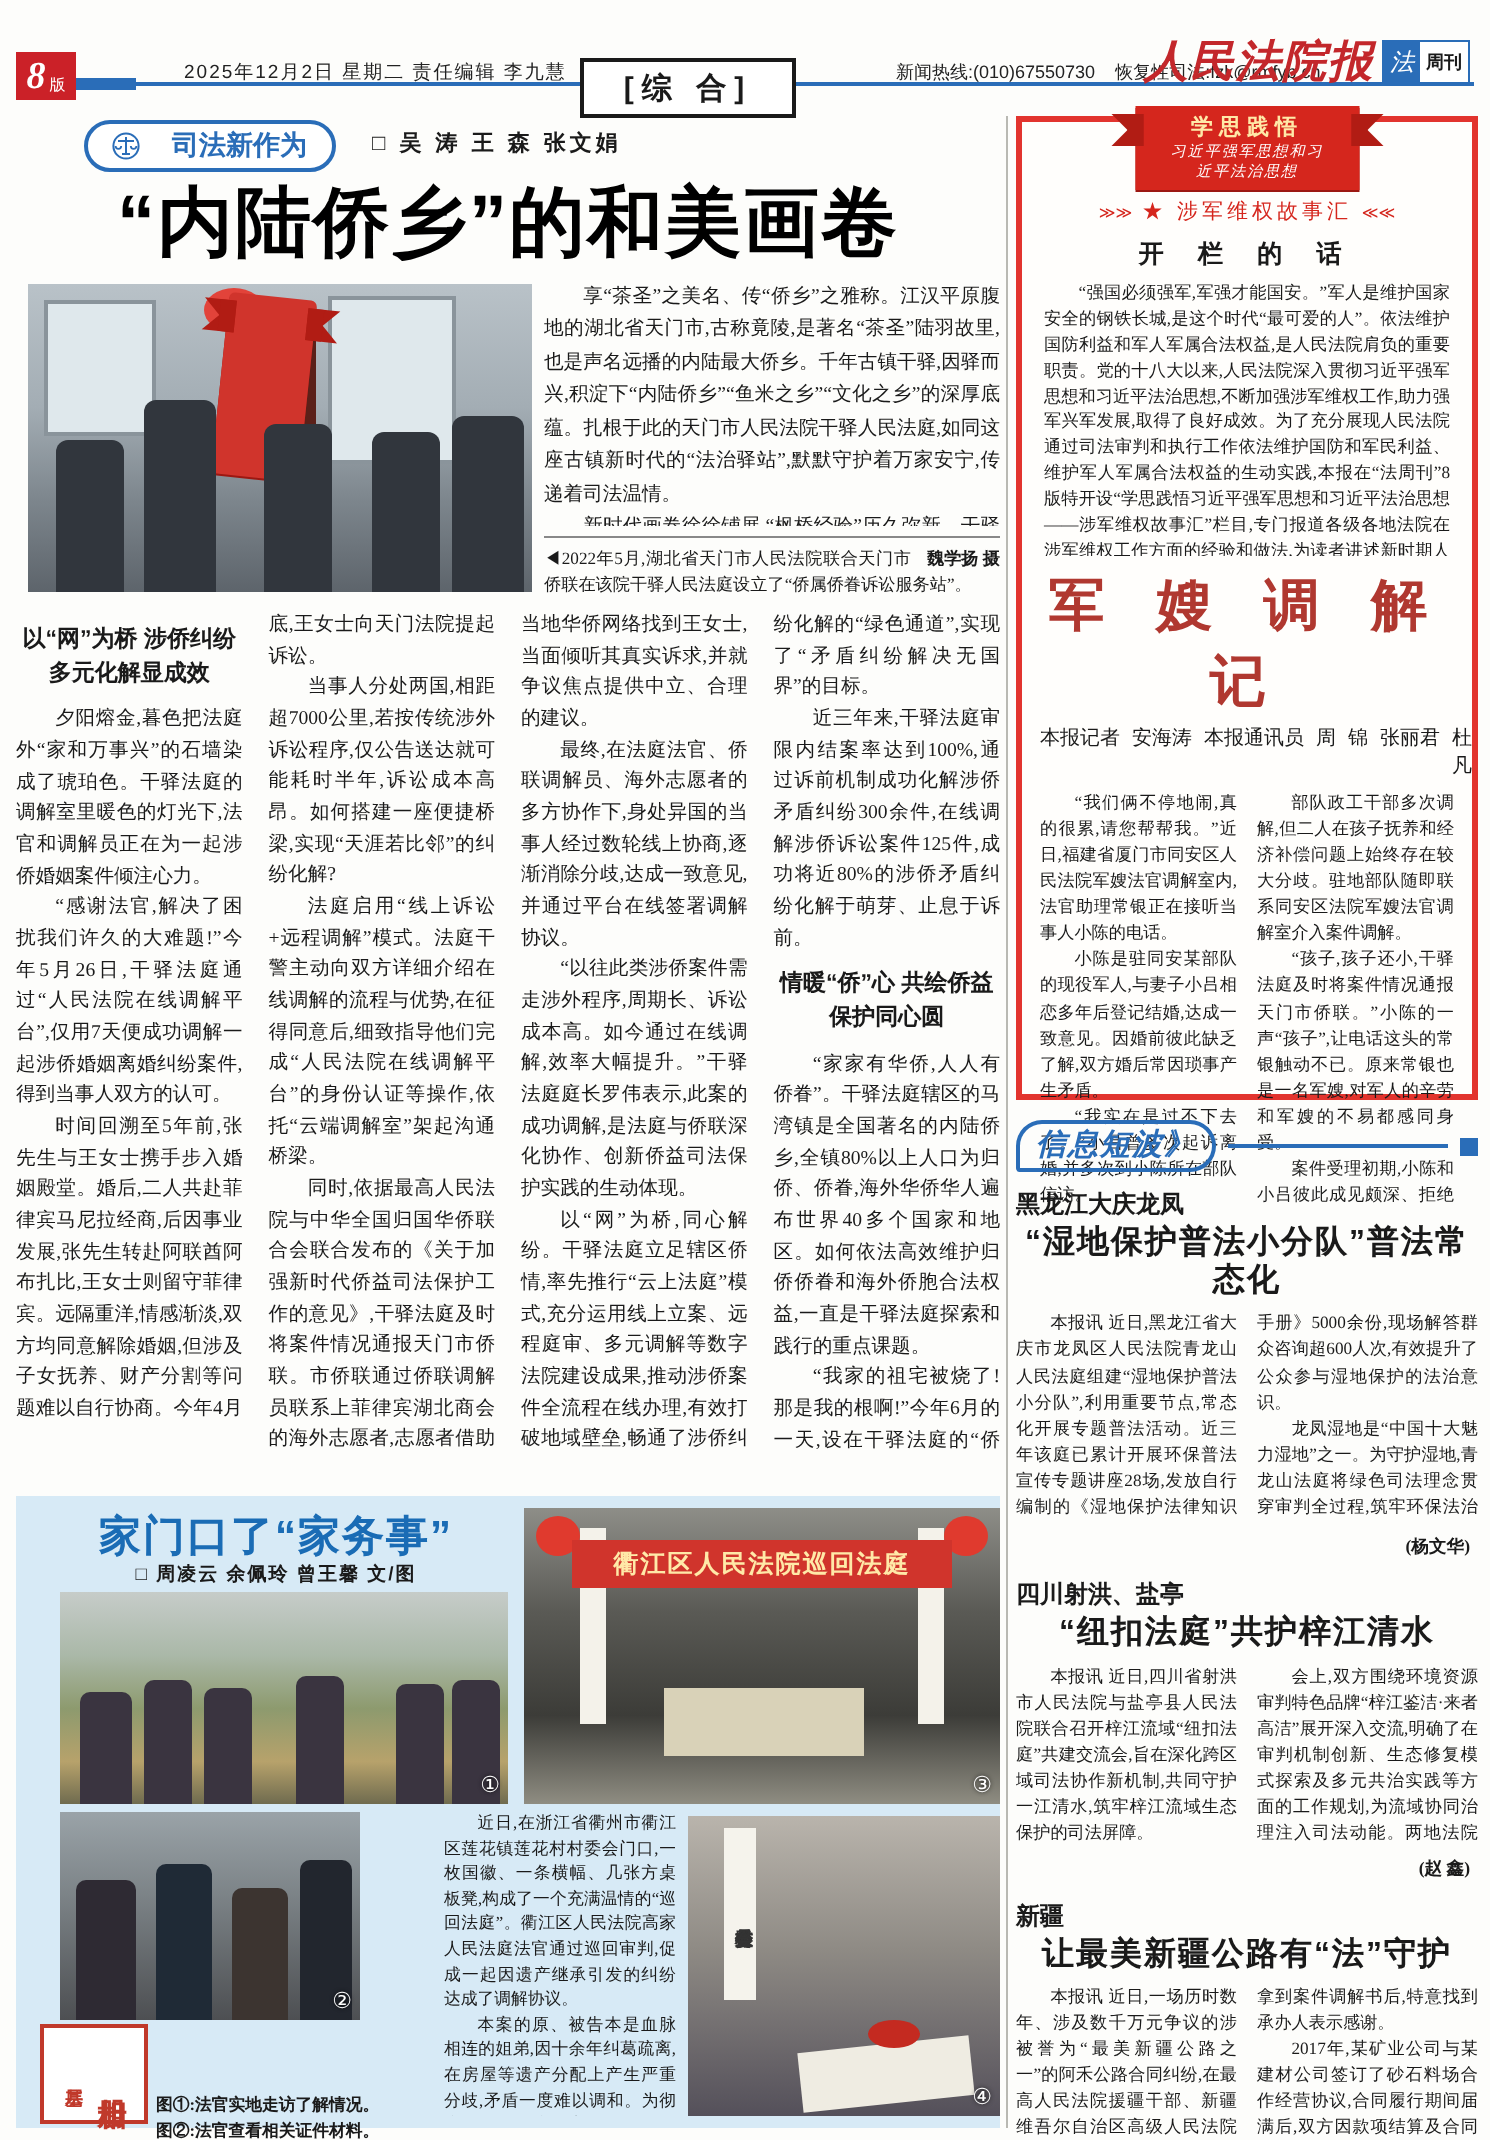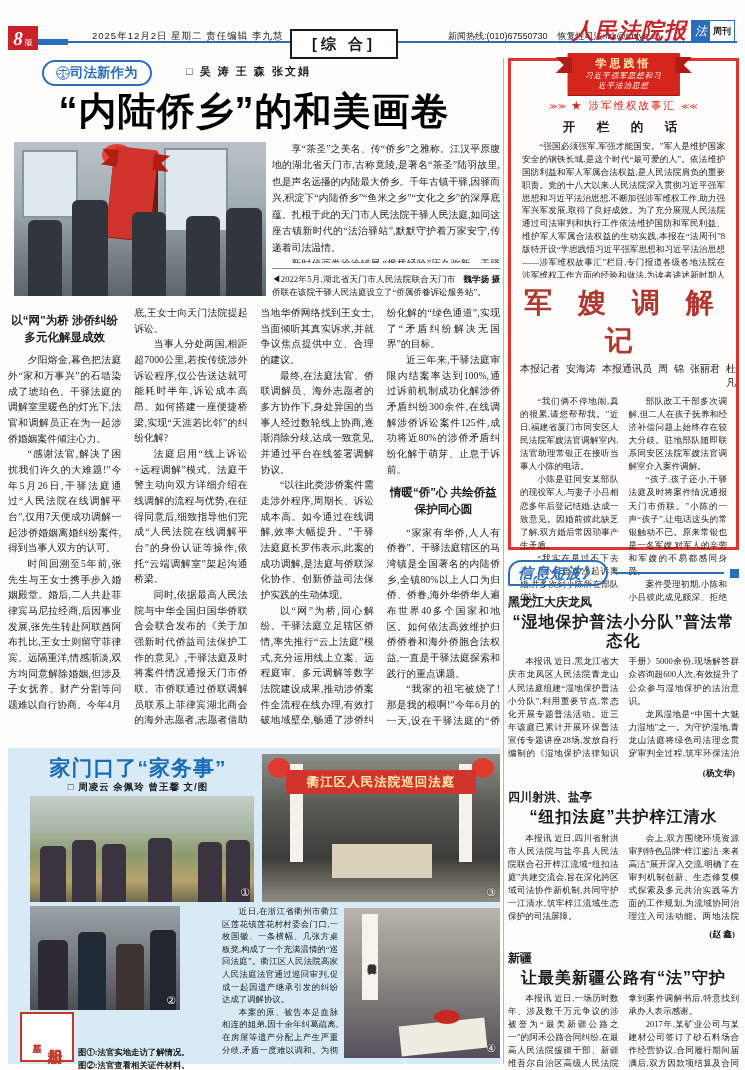--- a/index.html
+++ b/index.html
@@ -19,21 +19,21 @@
   .contact{position:absolute;left:448px;top:30px;font-size:9px;font-family:"Liberation Sans",sans-serif;color:#222;}
   .masthead{position:absolute;right:10px;top:16px;display:flex;align-items:center;gap:4px;}
   .masthead .mh{color:#c3272b;font-weight:bold;font-size:22px;font-style:italic;letter-spacing:1px;}
   .weekly{display:flex;border:1px solid #2a6db8;height:20px;align-items:stretch;}
   .weekly .fa{background:#2a6db8;color:#fff;font-size:12px;width:18px;display:flex;align-items:center;justify-content:center;font-style:italic;}
   .weekly .wk{color:#1a1a1a;font-size:9px;display:flex;align-items:center;padding:0 3px;font-weight:bold;background:#fff;}
   .vdivider{position:absolute;left:503px;top:58px;bottom:6px;width:1px;background:#b9b9b3;}
   
   .col-badge{position:absolute;left:42px;top:60px;height:22px;border:2px solid #2a6db8;border-radius:13px;
              color:#2a6db8;font-family:"Liberation Sans",sans-serif;font-weight:bold;font-size:13.5px;
-             display:flex;align-items:center;gap:0;padding:0 12px;background:#fff;}
+             display:flex;align-items:center;gap:16px;padding:0 12px;background:#fff;}
   .col-badge svg{display:block;}
   .authors{position:absolute;left:186px;top:64px;font-size:11px;font-family:"Liberation Sans",sans-serif;font-weight:bold;letter-spacing:2px;}
   .main-title{position:absolute;left:8px;top:86px;width:492px;text-align:center;
               font-family:"Liberation Sans",sans-serif;font-weight:900;font-size:38px;letter-spacing:1px;color:#000;}
   .photo{position:absolute;overflow:hidden;}
   .photo .badge{position:absolute;right:4px;bottom:3px;color:#fff;font-size:11px;text-shadow:0 0 2px #000;}
   .ph-unveil{left:14px;top:142px;width:252px;height:154px;
      background:linear-gradient(180deg,#b9c2c8 0%,#a3adb4 40%,#7d868d 70%,#5d646b 100%);}
   .ph-unveil .win{position:absolute;background:#dfe8ec;border:2px solid #8a949b;}
   .ph-unveil .fig{position:absolute;bottom:0;background:#31363d;border-radius:6px 6px 0 0;}
@@ -56,21 +56,21 @@
   .ribbon{position:absolute;left:50%;transform:translateX(-50%);top:-8px;background:#d5261d;color:#fff;
           padding:3px 14px 4px;text-align:center;box-shadow:0 1px 0 #9c1812;}
   .ribbon:before,.ribbon:after{content:"";position:absolute;top:4px;border:8px solid #b11c14;z-index:-1;}
   .ribbon:before{left:-12px;border-left-color:transparent;}
   .ribbon:after{right:-12px;border-right-color:transparent;}
   .ribbon .r1{font-size:11px;font-weight:bold;letter-spacing:3px;color:#ffe9a8;font-family:"Liberation Sans",sans-serif;}
   .ribbon .r2{font-size:7.5px;font-style:italic;letter-spacing:1px;}
   .series{margin-top:38px;text-align:center;color:#d5261d;font-size:10.5px;font-weight:normal;
           font-family:"Liberation Sans",sans-serif;letter-spacing:2px;}
   .series .deco{font-size:8px;letter-spacing:0;}
-  .kaitou{text-align:center;font-weight:bold;font-size:12.5px;letter-spacing:7px;margin:6px 0 4px;font-family:Liberation Mono, monospace;}
+  .kaitou{text-align:center;font-weight:bold;font-size:12.5px;letter-spacing:7px;margin:6px 0 4px;font-family:Liberation Serif, serif;}
   .mil-intro{padding:0 11px;height:138px;overflow:hidden;font-size:8.6px;line-height:1.5;text-align:justify;}
   .mil-intro p{margin:0;text-indent:2em;}
   .mil-title{text-align:center;font-size:28px;letter-spacing:9px;color:#b03830;font-weight:bold;
              font-family:"Liberation Sans",sans-serif;margin:6px 0 2px;}
   .mil-byline{text-align:right;font-size:10px;margin-bottom:5px;font-family:Liberation Mono, monospace;}
   .mil-body{padding:0 9px;height:212px;overflow:hidden;column-count:2;column-gap:10px;
             font-size:8.6px;line-height:1.52;text-align:justify;}
   .mil-body p{margin:0;text-indent:2em;}
   
   .briefs{position:absolute;left:508px;top:560px;width:231px;}

